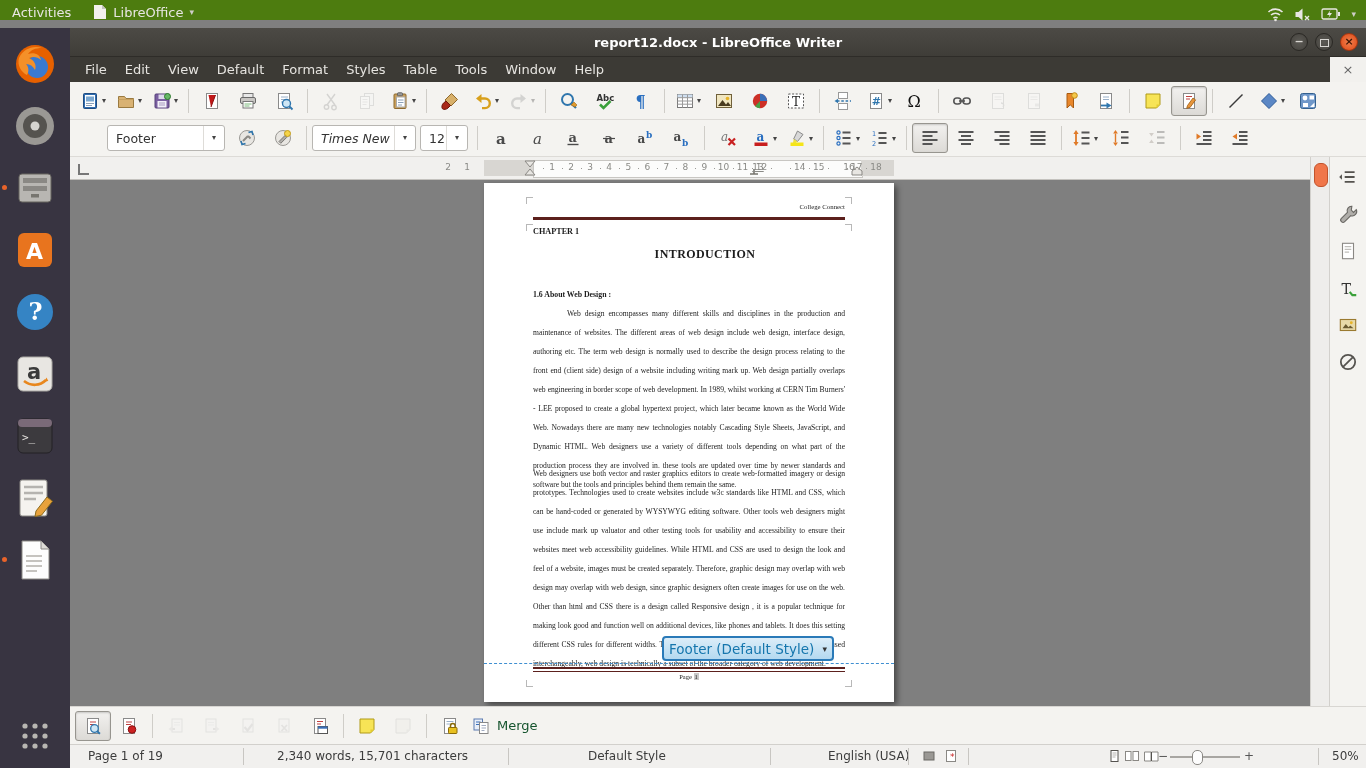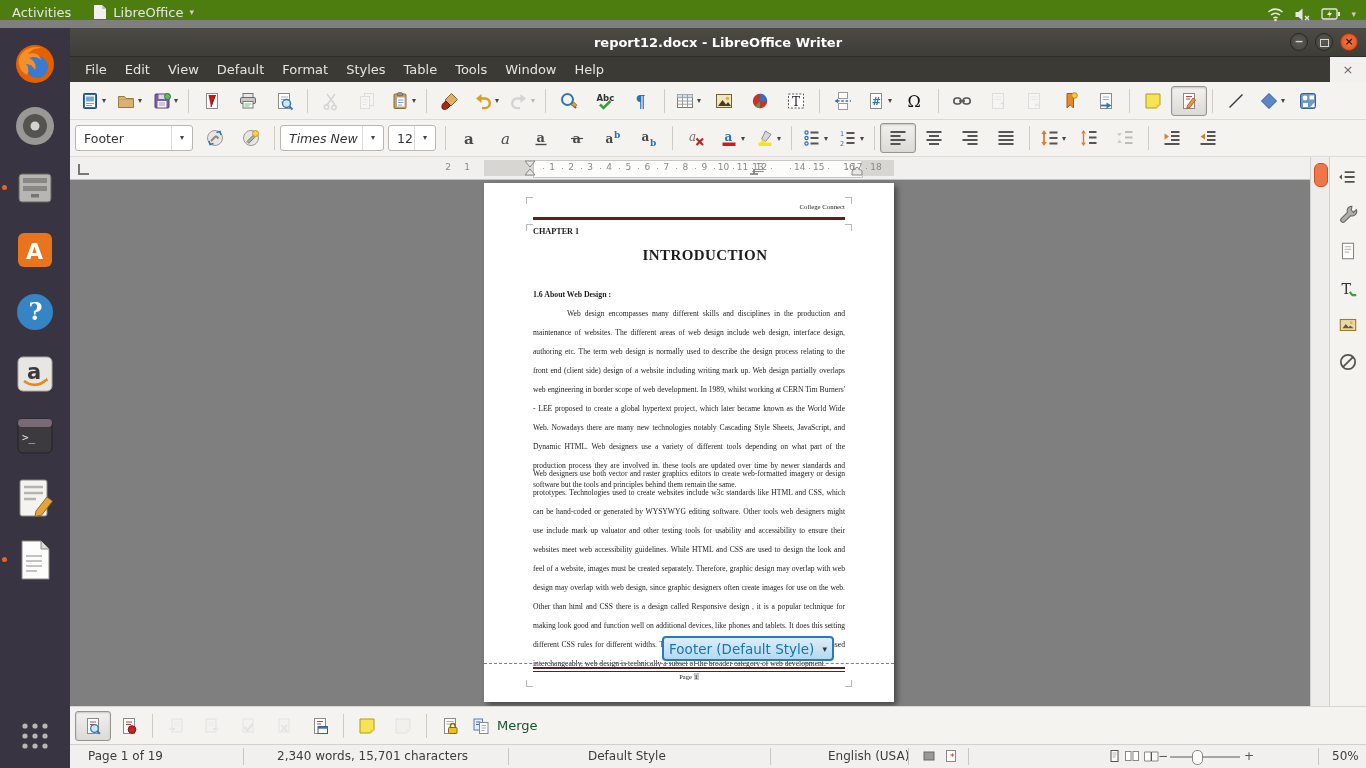--- a/index.html
+++ b/index.html
@@ -467,21 +467,21 @@
       <svg class="ic" width="20" height="20" viewBox="0 0 20 20">
         <rect x="2.5" y="2.5" width="15" height="15" rx="2" fill="#6f97c9" stroke="#33608f"></rect>
         <circle cx="7" cy="7" r="2.4" fill="#fff"></circle>
         <rect x="11.5" y="4.5" width="4.5" height="4" fill="#fff"></rect>
         <path d="M5 12h5v4H5z" fill="#fff"></path>
         <path d="M12 16l4.5-4.5V16z" fill="#fff"></path>
       </svg>
     </div>
   </div>
 <div id="tb2" class="toolbar">
-    <div class="combo" style="width: 118px;">
+    <div class="combo" style="width: 118px; margin-left: 32px;">
       <span class="cval">Footer</span>
       <span class="cdd">▾</span>
     </div>
     <div class="tbtn">
       <svg class="ic" width="20" height="20" viewBox="0 0 20 20">
         <circle cx="10" cy="10" r="7.5" fill="#e8e6e2" stroke="#9a9894"></circle>
         <path d="M6 13l5-5M11 8l2.5 2.5" stroke="#8a8884" stroke-width="2"></path>
         <path d="M11.5 4.5l3.5-1 1 3.5" fill="none" stroke="#2f76ad" stroke-width="1.6"></path>
         <path d="M8.5 15.5l-3.5 1-1-3.5" fill="none" stroke="#2f76ad" stroke-width="1.6"></path>
       </svg>
@@ -688,21 +688,21 @@
 
 <div id="canvas">
   <div id="page">
     <span class="cm tl" style="left:42px;top:14px"></span>
     <span class="cm tr" style="left:361px;top:14px"></span>
     <div class="doctext" style="position:absolute;left:49px;top:20px;width:312px;text-align:right;font-size:6.8px">College Connect</div>
     <div id="hdrline"></div>
     <span class="cm tl" style="left:42px;top:41px"></span>
     <span class="cm tr" style="left:361px;top:41px"></span>
     <div class="doctext" style="position:absolute;left:49px;top:44px;font-size:8.2px;font-weight:bold">CHAPTER 1</div>
-    <div class="doctext" style="position:absolute;left:0;top:64px;width:442px;text-align:center;font-size:15px;font-weight:bold;letter-spacing:.4px">INTRODUCTION</div>
+    <div class="doctext" style="position:absolute;left:0;top:64px;width:442px;text-align:center;font-size:12px;font-weight:bold;letter-spacing:.4px">INTRODUCTION</div>
     <div class="doctext" style="position:absolute;left:49px;top:107px;font-size:7.8px;font-weight:bold">1.6 About Web Design :</div>
     <div class="para doctext" id="para1" style="top:121px;text-indent:34px">Web design encompasses many different skills and disciplines in the production and maintenance of websites. The different areas of web design include web design, interface design, authoring etc. The term web design is normally used to describe the design process relating to the front end (client side) design of a website including writing mark up. Web design partially overlaps web engineering in border scope of web development. In 1989, whilst working at CERN Tim Burners' - LEE proposed to create a global hypertext project, which later became known as the World Wide Web. Nowadays there are many new technologies notably Cascading Style Sheets, JavaScript, and Dynamic HTML. Web designers use a variety of different tools depending on what part of the production process they are involved in. these tools are updated over time by newer standards and software but the tools and principles behind them remain the same.</div>
     <div class="para doctext" id="para2" style="top:281px">Web designers use both vector and raster graphics editors to create web-formatted imagery or design prototypes. Technologies used to create websites include w3c standards like HTML and <span class="sp">CSS</span>, which can be hand-coded or generated by <span class="sp">WYSYWYG</span> editing software. Other tools web designers might use include mark up valuator and other testing tools for usability and accessibility to ensure their websites meet web accessibility guidelines. While HTML and <span class="sp">CSS</span> are used to design the look and feel of a website, images must be created separately. Therefore, graphic design may overlap with web design may overlap with web design, since graphic designers often create images for use on the web. Other than <span class="sp">html</span> and <span class="sp">CSS</span> there is a design called Responsive design , it is a popular technique for making look good and function well on additional devices, like phones and tablets. It does this setting different <span class="sp">CSS</span> rules for different widths. The terms web design and web development are often used interchangeably, web design is technically a subset of the broader category of web development.</div>
     <div id="dashline"></div>
     <div id="footerTag">
       <span>Footer (Default Style)</span>
       <span class="fdd">▾</span>
     </div>
     <div id="ftrline1"></div>
     <div id="ftrline2"></div>

